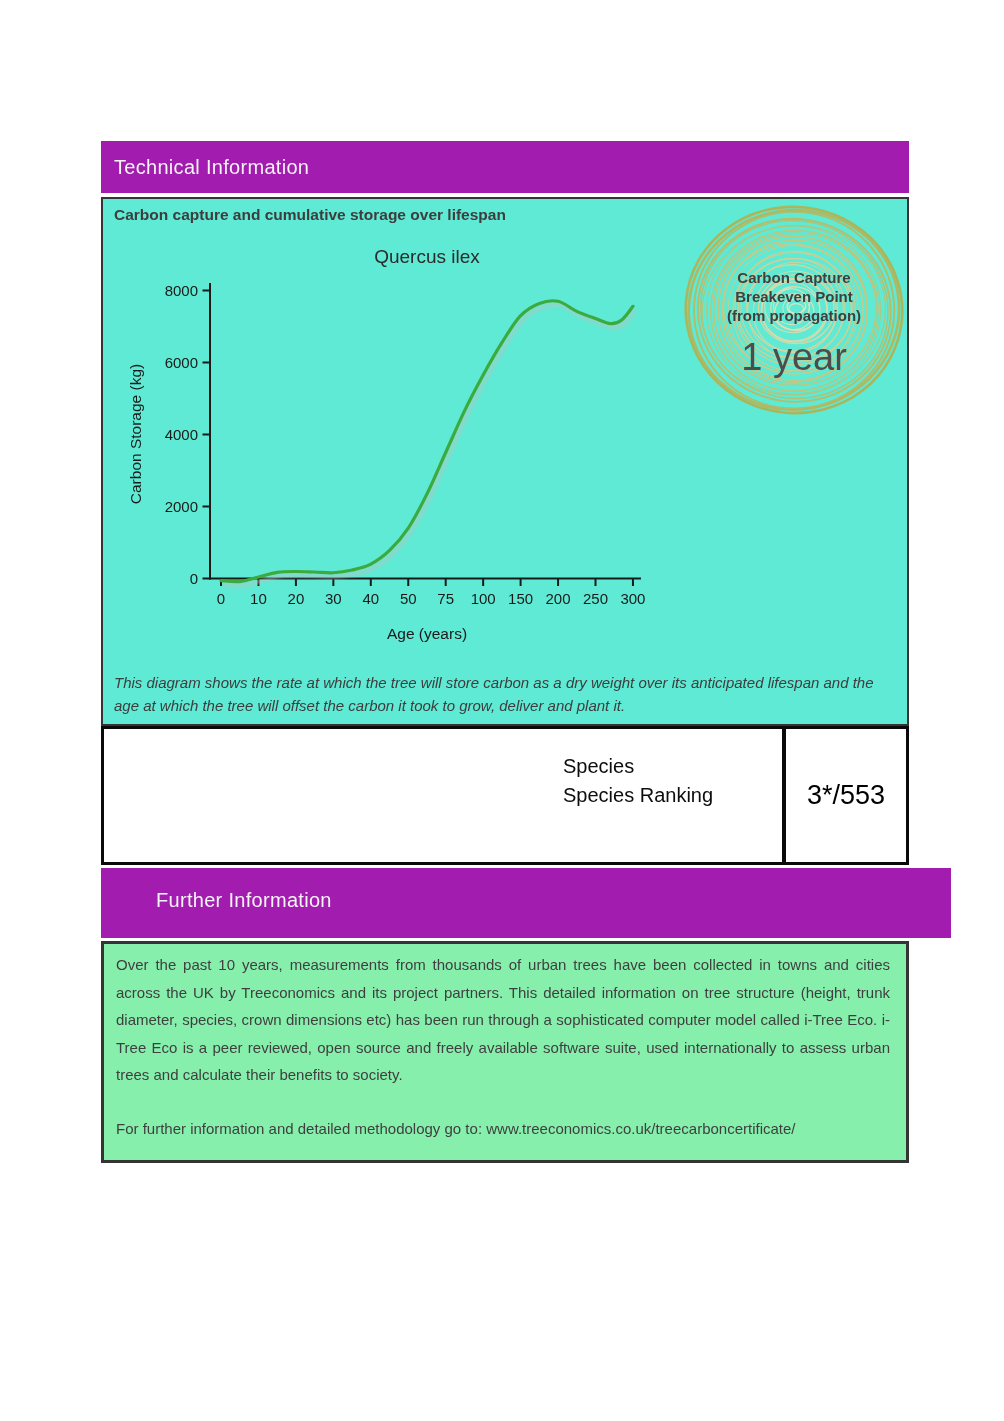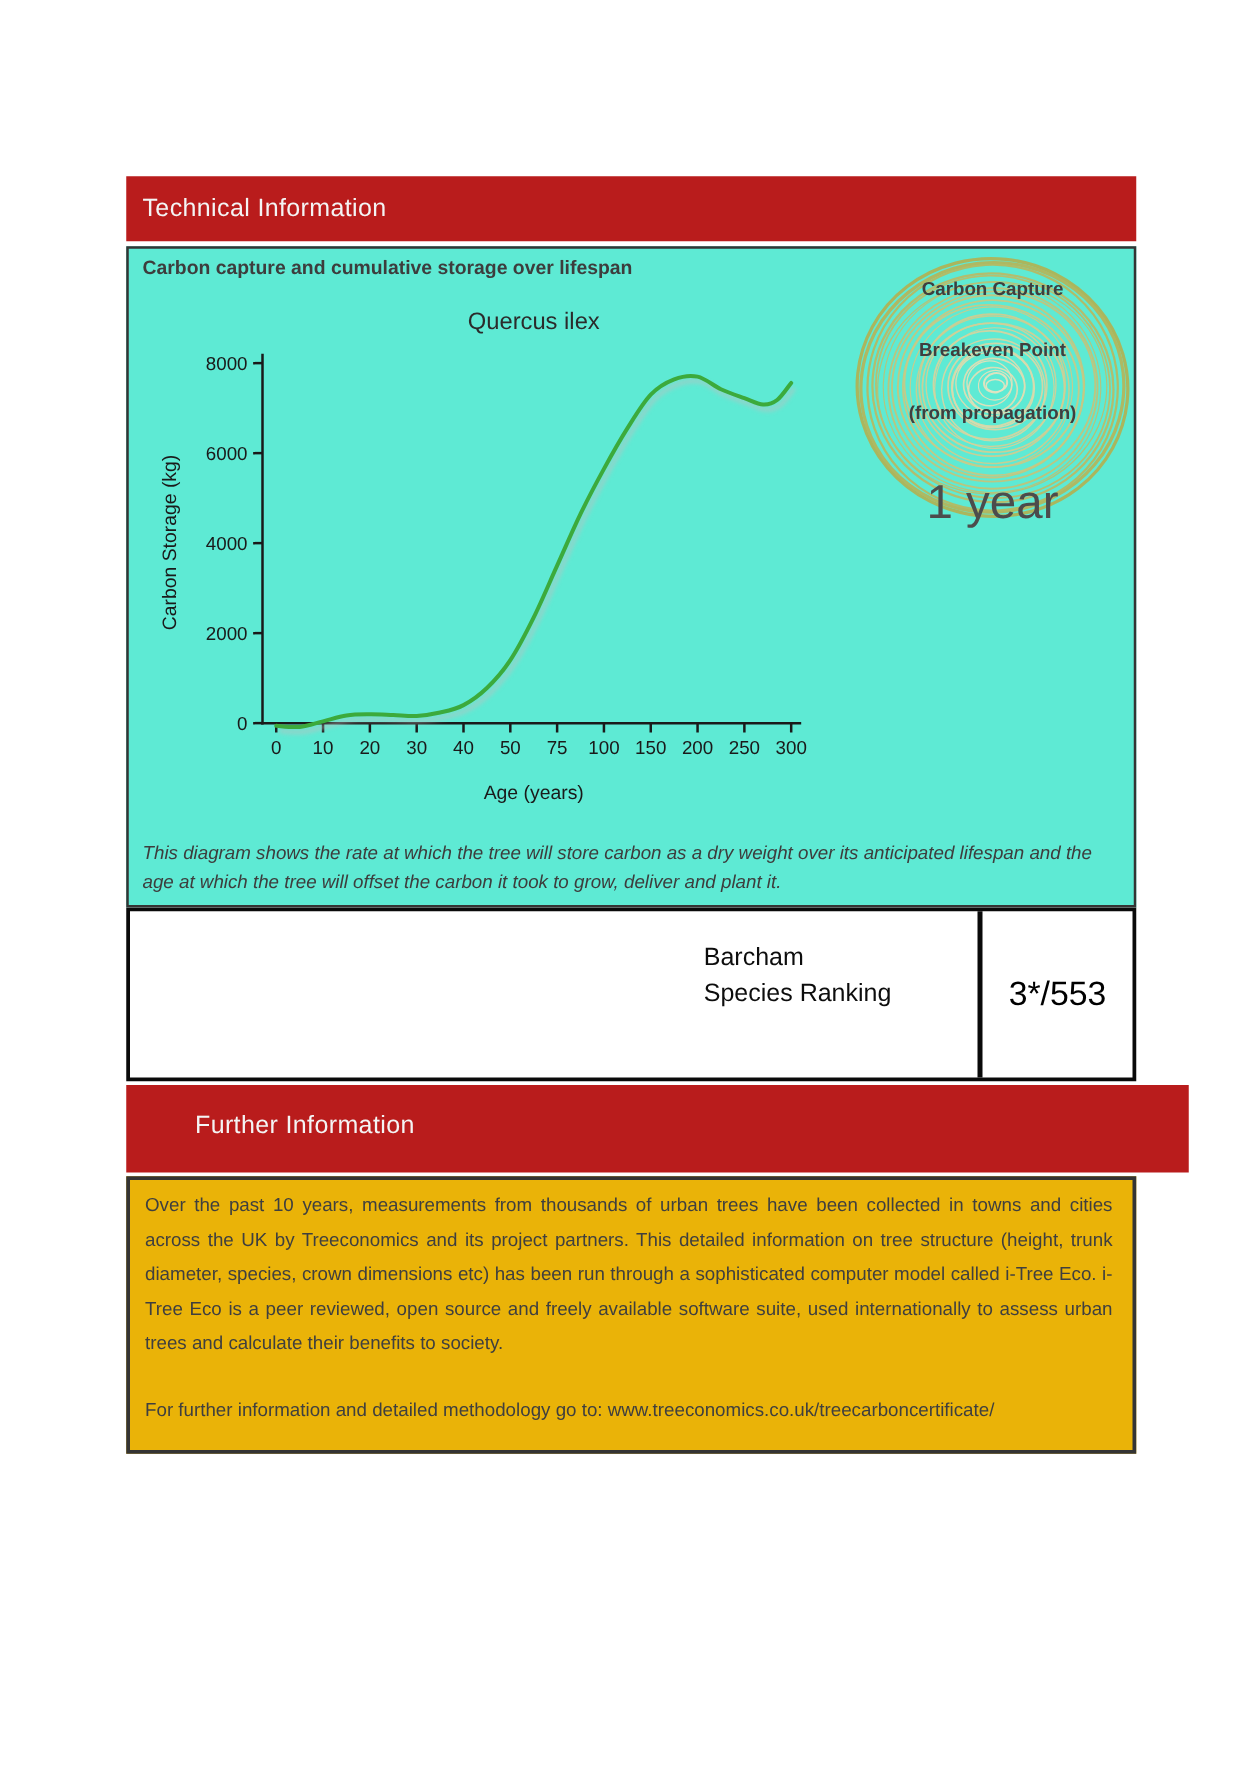--- a/index.html
+++ b/index.html
@@ -1,41 +1,41 @@
 <!DOCTYPE html>
 <html><head>
 <meta charset="utf-8">
 <style>
   html,body{margin:0;padding:0;background:#ffffff;}
   body{width:1004px;height:1421px;position:relative;font-family:"Liberation Sans",sans-serif;}
   .abs{position:absolute;}
-  .bar{background:#b91c1c;color:#f4f4f4;display:flex;align-items:center;}
+  .bar{background:#a21caf;color:#f4f4f4;display:flex;align-items:center;}
   .bar span{padding-left:13px;font-size:20px;letter-spacing:0.3px;}
   #technical-bar{left:101px;top:141px;width:808px;height:52px;}
   #chart-box{left:101px;top:197px;width:804px;height:525px;border:2px solid #343434;background:#5eead4;}
   #chart-heading{left:11px;top:7px;font-size:15.5px;font-weight:bold;color:#3d3d3d;}
   #chart-svg{left:0;top:0;}
   #chart-desc{left:11px;top:473px;width:786px;font-size:15px;line-height:22.5px;color:#3d3d3d;font-style:italic;}
   #badge{left:575px;top:3px;width:232px;height:220px;}
   #badge-text{left:575px;top:3px;width:232px;height:220px;display:flex;flex-direction:column;
-    align-items:center;justify-content:space-between;text-align:center;padding-top:20px;box-sizing:border-box;}
+    align-items:center;justify-content:center;text-align:center;padding-top:20px;box-sizing:border-box;}
   .badge-line{font-size:15px;font-weight:bold;color:#3f3f3f;line-height:19px;}
   #badge-value{font-size:38px;color:#4c4c4c;margin-top:12px;line-height:40px;}
   #ranking-box{left:101px;top:726px;width:808px;height:139px;background:#ffffff;
     border:3px solid #0a0a0a;box-sizing:border-box;display:flex;}
   #ranking-left{position:relative;width:678px;height:100%;}
   #ranking-title{position:absolute;left:459px;top:23px;font-size:20px;color:#0d0d0d;line-height:28.5px;}
   #ranking-note{position:absolute;right:10px;bottom:11px;font-size:13px;color:#2e2e2e;white-space:nowrap;}
   #ranking-divider{width:4px;background:#0a0a0a;height:100%;}
   #ranking-value{flex:1;display:flex;align-items:center;justify-content:center;
     font-size:27px;color:#000000;}
   #further-bar{left:101px;top:868px;width:808px;height:70px;padding-left:42px;}
   #further-bar span{padding-bottom:6px;}
   #further-box{left:101px;top:941px;width:808px;height:222px;border:3px solid #343434;
-    background:#eab308;box-sizing:border-box;}
+    background:#86efac;box-sizing:border-box;}
   #further-paragraph{margin:7px 16px 0 12px;font-size:15px;line-height:27.5px;color:#3f3f3f;text-align:justify;}
   #further-link{margin:26px 16px 0 12px;font-size:15px;line-height:27.5px;color:#3f3f3f;}
   svg text{font-family:"Liberation Sans",sans-serif;}
 </style>
 </head>
 <body>
 
 <div id="technical-bar" class="bar abs">
   <span>Technical Information</span>
 </div>
@@ -138,21 +138,21 @@
     <div class="badge-line">(from propagation)</div>
     <div id="badge-value">1 year</div>
   </div>
 
   <div id="chart-desc" class="abs">This diagram shows the rate at which the tree will store carbon as a dry weight over its anticipated lifespan and the age at which the tree will offset the carbon it took to grow, deliver and plant it.</div>
 </div>
 
 <div id="ranking-box" class="abs">
   <div id="ranking-left">
     <div id="ranking-title">
-      <div>Barcham</div>
+      <div>Species</div>
       <div>Species Ranking</div>
     </div>
   </div>
   <div id="ranking-divider"></div>
   <div id="ranking-value">3*/553</div>
 </div>
 
 <div id="further-bar" class="bar abs">
   <span>Further Information</span>
 </div>

